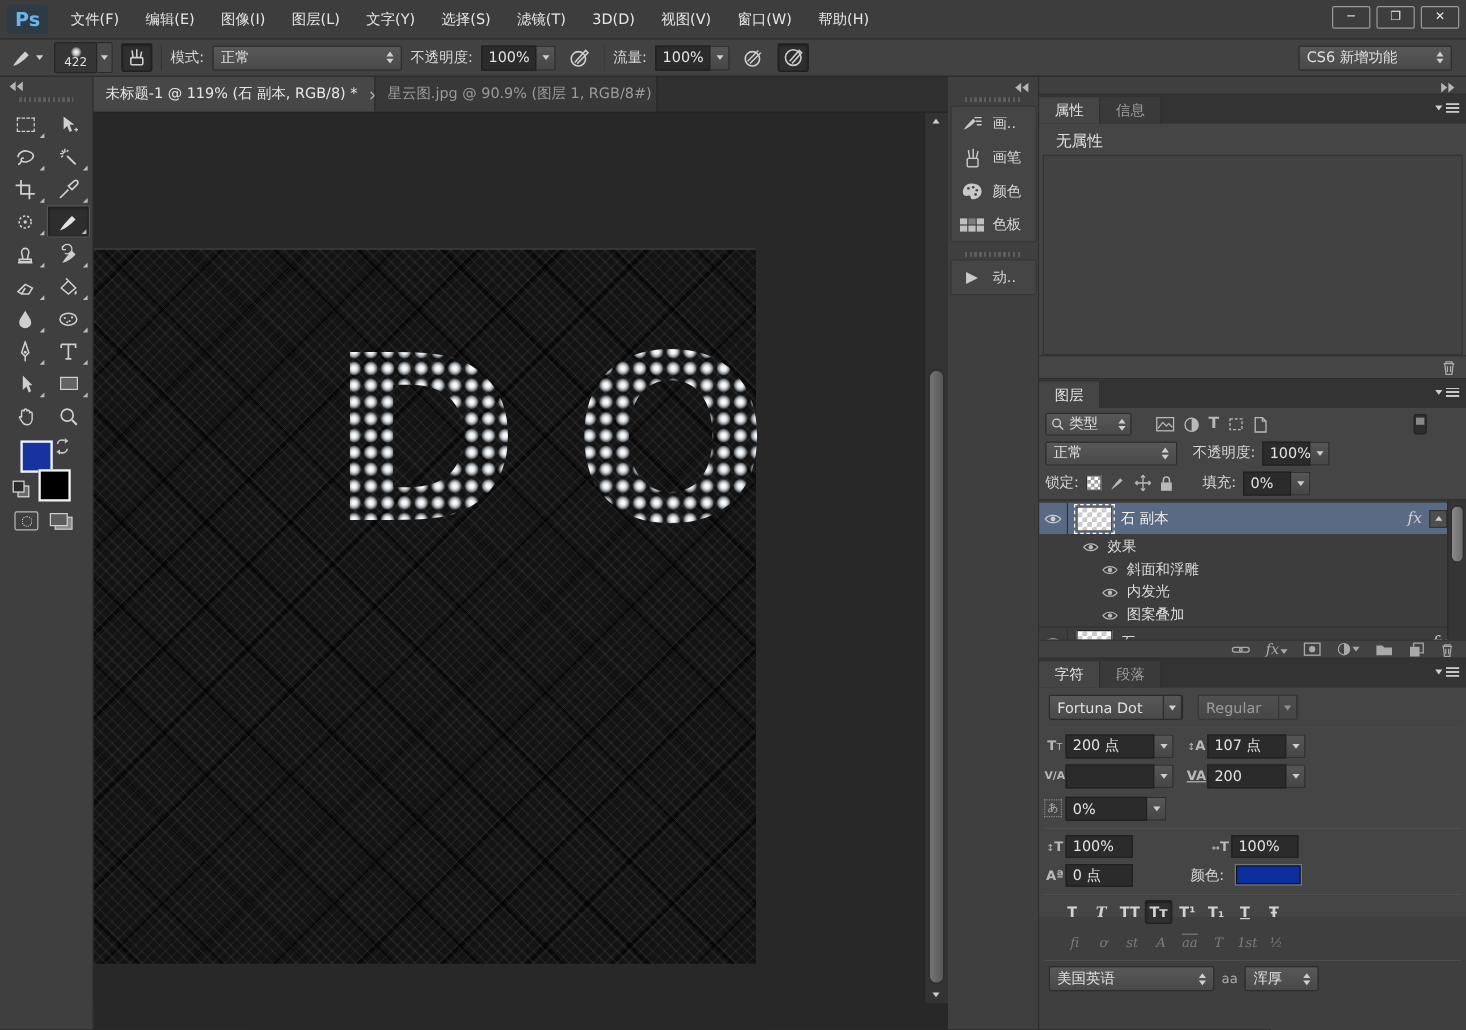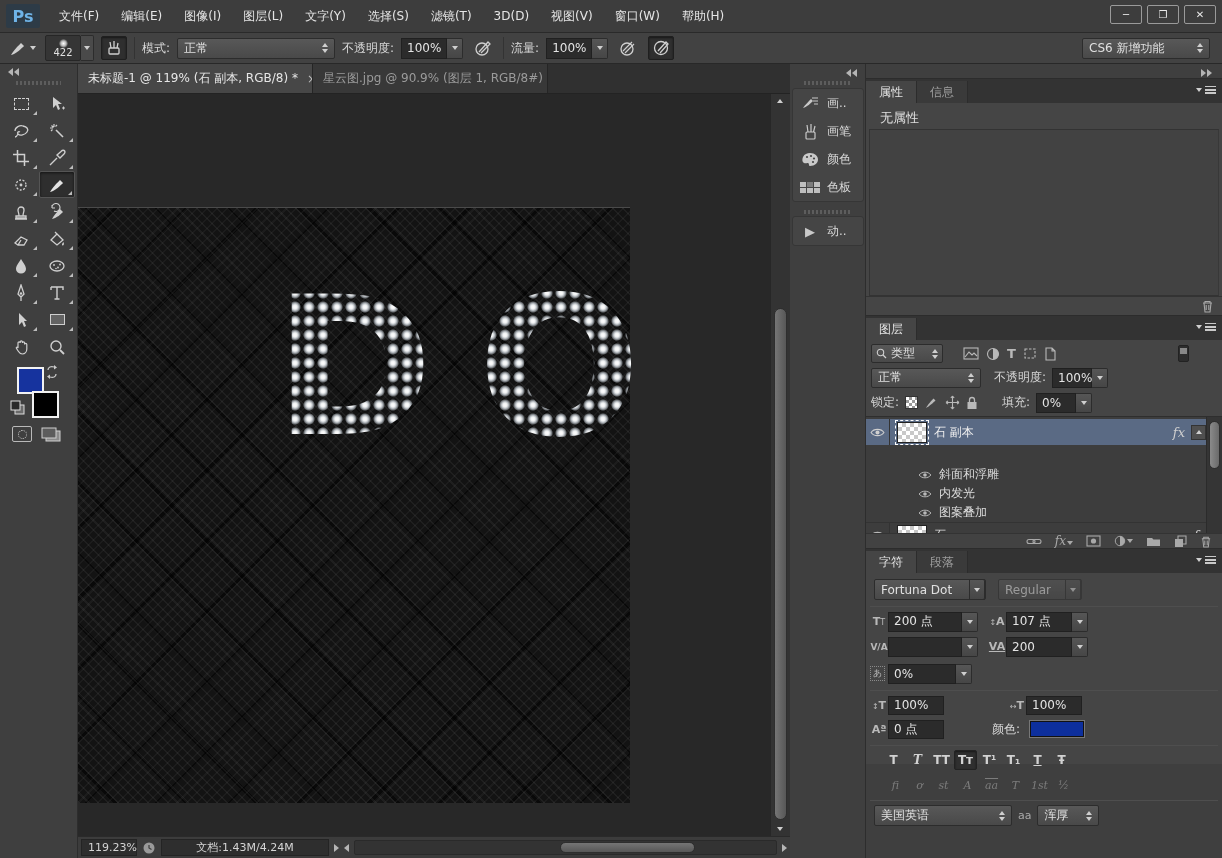--- a/index.html
+++ b/index.html
@@ -440,34 +440,20 @@
         <div class="dot-text line1">DO</div>
       </div>
     </div>
 
     <div class="vscroll">
       <i class="tri-u arr" style="top:5px"></i>
       <div class="vthumb"></div>
       <i class="tri-d arr" style="bottom:5px"></i>
     </div>
 
-    <div class="statusbar">
-      <div class="status-field" style="width:56px">119.23%</div>
-      <svg class="ic" width="14" height="14" viewBox="0 0 14 14">
-        <circle cx="7" cy="7" r="5.5" fill="#9a9a9a"></circle>
-          <path d="M7 4 V7 L9.5 8.5" stroke="#3c3c3c" stroke-width="1.2" fill="none"></path>
-      </svg>
-      <div class="status-field" style="width:168px;justify-content:center">文档:1.43M/4.24M</div>
-      <i class="tri-r"></i>
-      <i class="tri-l"></i>
-      <div class="hscroll">
-        <div class="hthumb"></div>
-      </div>
-      <i class="tri-r"></i>
-    </div>
   </div>
 
   <div class="mini-dock">
     <div class="mini-head">
         <i class="tri-l"></i>
         <i class="tri-l"></i>
       </div>
     <div class="dots mini-dots"></div>
     <div class="mini-group" style="top:24px">
       <div class="mini-item">
@@ -639,20 +625,27 @@
                 <circle cx="8" cy="6" r="2.2" fill="#cfcfcf"></circle>
           </svg>
             </div>
           <div class="thumb selb"></div>
           <span style="color:#f0f0f0">石 副本</span>
           <span class="fx-badge" style="margin-left:auto">fx</span>
           <span class="coll-box">
               <i class="tri-u"></i>
             </span>
         </div>
+        <div class="fxrow" style="top:29px;padding-left:36px">
+          <svg class="ic" width="14" height="10" viewBox="0 0 16 12">
+            <path d="M1 6 C4 1.5 12 1.5 15 6 C12 10.5 4 10.5 1 6 Z" fill="none" stroke="#b9b9b9" stroke-width="1.2"></path>
+              <circle cx="8" cy="6" r="2.2" fill="#b9b9b9"></circle>
+          </svg>
+          <span>效果</span>
+        </div>
         <div class="fxrow" style="top:48px;padding-left:52px">
           <svg class="ic" width="14" height="10" viewBox="0 0 16 12">
             <path d="M1 6 C4 1.5 12 1.5 15 6 C12 10.5 4 10.5 1 6 Z" fill="none" stroke="#b9b9b9" stroke-width="1.2"></path>
               <circle cx="8" cy="6" r="2.2" fill="#b9b9b9"></circle>
           </svg>
           <span>斜面和浮雕</span>
         </div>
         <div class="fxrow" style="top:67px;padding-left:52px">
           <svg class="ic" width="14" height="10" viewBox="0 0 16 12">
             <path d="M1 6 C4 1.5 12 1.5 15 6 C12 10.5 4 10.5 1 6 Z" fill="none" stroke="#b9b9b9" stroke-width="1.2"></path>

